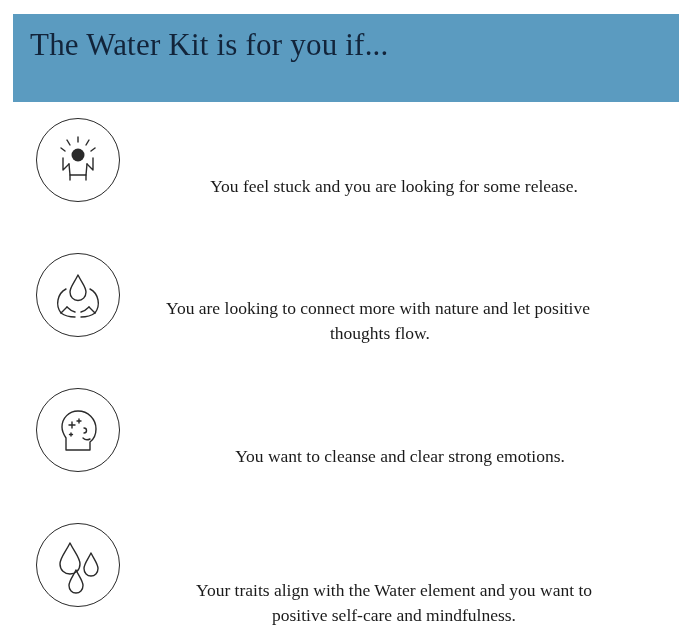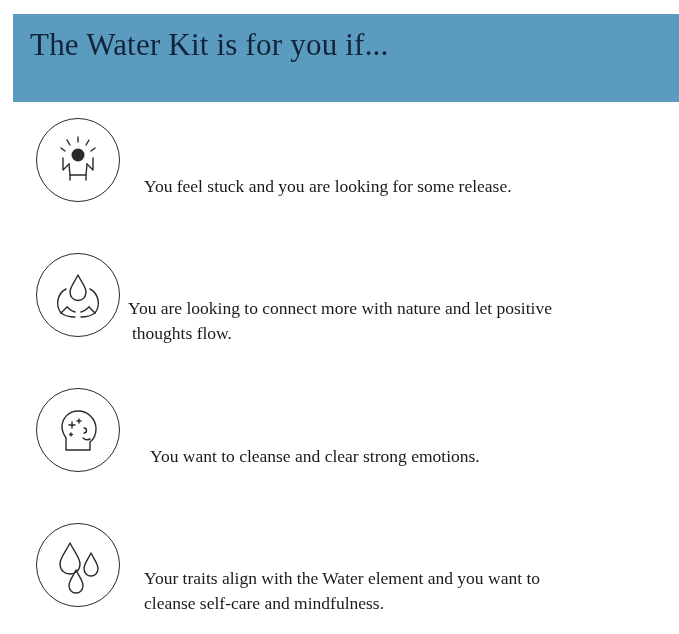--- a/index.html
+++ b/index.html
@@ -41,20 +41,21 @@
     position: absolute;
     left: 0;
     top: 118px;
     width: 679px;
   }
   .row {
     position: relative;
     display: flex;
     align-items: flex-start;
     height: 135px;
+    text-align: center;
   }
   .icon-wrap {
     position: relative;
     width: 86px;
     height: 86px;
     margin-left: 36px;
     flex: 0 0 auto;
   }
   .icon-circle {
     position: absolute;
@@ -78,21 +79,21 @@
     margin-left: 22px;
     max-width: 500px;
     font-family: "Liberation Serif", serif;
     font-size: 17.5px;
     line-height: 1.45;
     color: #1a1a1a;
   }
   .row-1 .row-text { margin-top: 56px; }
   .row-2 .row-text { margin-top: 43px; margin-left: 6px; }
   .row-3 .row-text { margin-top: 56px; margin-left: 28px; }
-  .row-4 .row-text { margin-top: 43px; }
+  .row-4 .row-text { margin-top: 55px; }
   .row-2 .row-text .line2 { padding-left: 4px; font-family: Liberation Serif, serif; }
 </style>
 </head>
 <body>
 
 <div class="page">
 
   <div class="header-band"></div>
   <div class="header-title">The Water Kit is for you if...</div>
 
@@ -159,18 +160,18 @@
       <div class="icon-wrap">
         <div class="icon-circle"></div>
         <svg class="icon-svg" viewBox="0 0 84 84" fill="none" stroke="#2a2a2a" stroke-width="1.4" stroke-linecap="round" stroke-linejoin="round">
           <path d="M34 20 C29 30 24 35 24 41 C24 47 28.5 51 34 51 C39.5 51 44 47 44 41 C44 35 39 30 34 20 Z"></path>
           <path d="M55 30 C51.5 37 48 41 48 45.5 C48 50 51.2 53 55 53 C58.8 53 62 50 62 45.5 C62 41 58.5 37 55 30 Z"></path>
           <path d="M40 47 C36.5 54 33 58 33 62.5 C33 67 36.2 70 40 70 C43.8 70 47 67 47 62.5 C47 58 43.5 54 40 47 Z"></path>
         </svg>
       </div>
       <div class="row-text">
         <span class="line1">Your traits align with the Water element and you want to</span><br>
-        <span class="line2">cleanse self-care and mindfulness.</span>
+        <span class="line2">positive self-care and mindfulness.</span>
       </div>
     </div>
 
   </div>
 </div>
 
 </body></html>

